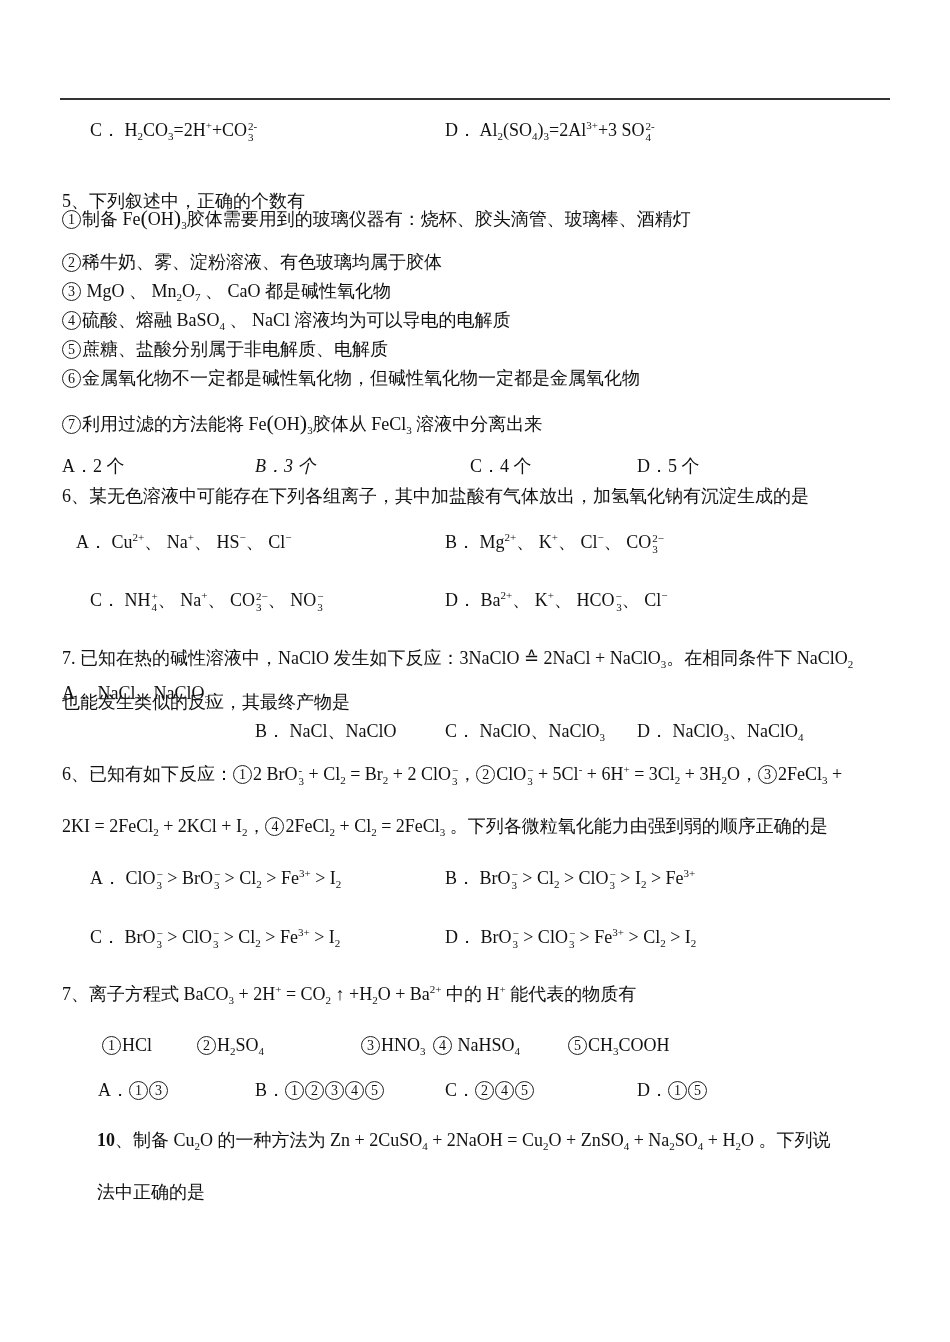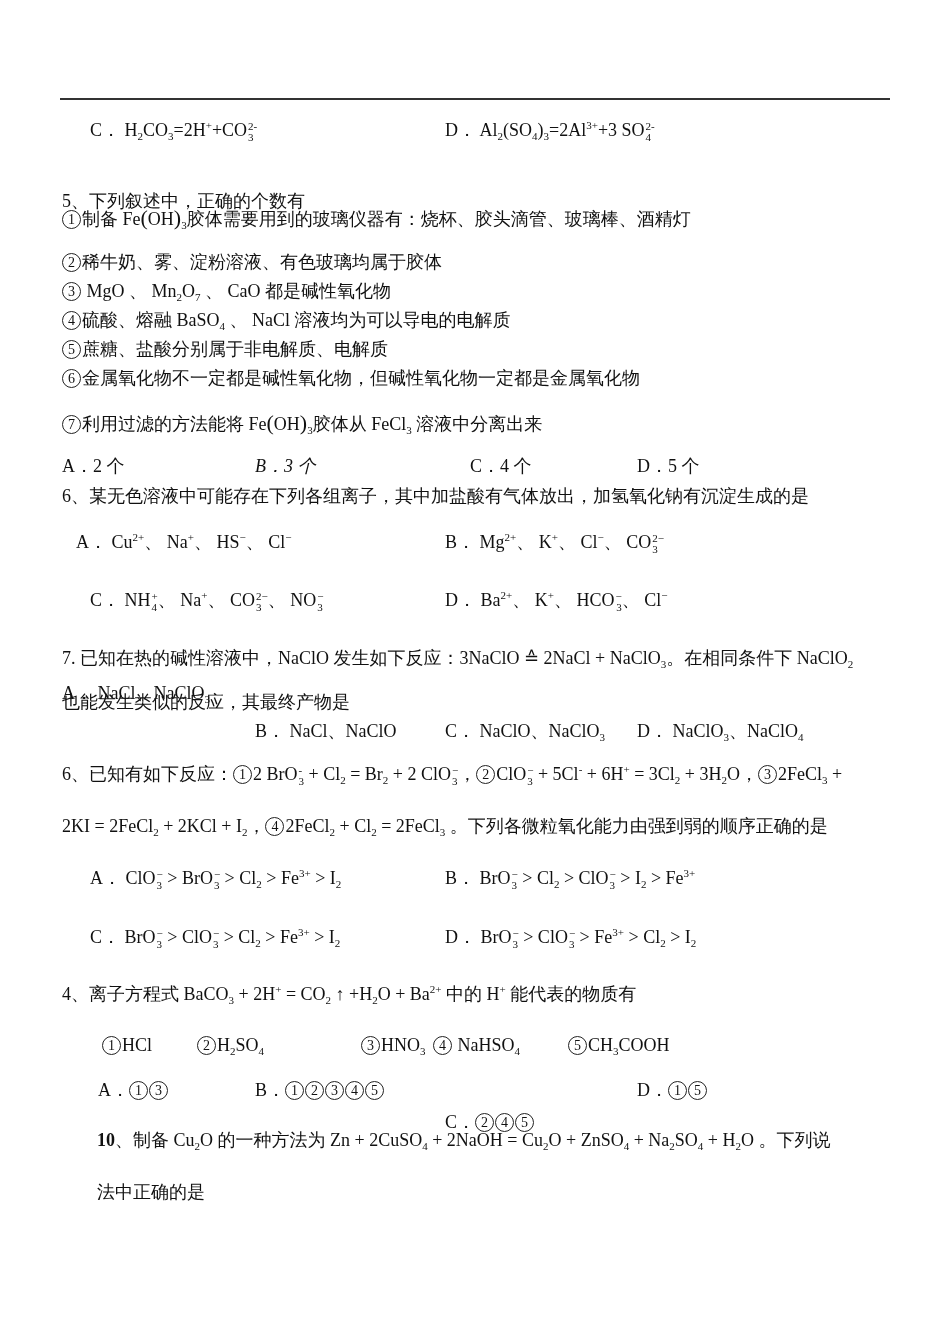--- a/index.html
+++ b/index.html
@@ -161,36 +161,36 @@
   <span>D．</span> BrO<span class="ss">
       <span>−</span>
       <span>3</span>
     </span> &gt; ClO<span class="ss">
       <span>−</span>
       <span>3</span>
     </span> &gt; Fe<sup>3+</sup> &gt; Cl<sub>2</sub> &gt; I<sub>2</sub>
 </div>
 
 <div class="line" style="left:62px; top:994px;">
-  <span>4、离子方程式</span> BaCO<sub>3</sub> + 2H<sup>+</sup> = CO<sub>2</sub> ↑ +H<sub>2</sub>O + Ba<sup>2+</sup> <span>中的</span> H<sup>+</sup> <span>能代表的物质有</span>
+  <span>7、离子方程式</span> BaCO<sub>3</sub> + 2H<sup>+</sup> = CO<sub>2</sub> ↑ +H<sub>2</sub>O + Ba<sup>2+</sup> <span>中的</span> H<sup>+</sup> <span>能代表的物质有</span>
 </div>
 
 <div class="line" style="left:102px; top:1045px;"><span class="circ">1</span><span>HCl</span></div>
 <div class="line" style="left:197px; top:1045px;"><span class="circ">2</span>H<sub>2</sub>SO<sub>4</sub></div>
 <div class="line" style="left:317px; top:1045px;margin-left:44px;"><span class="circ">3</span>HNO<sub>3</sub></div>
 <div class="line" style="left:433px; top:1045px;"><span class="circ">4</span> NaHSO<sub>4</sub></div>
 <div class="line" style="left:568px; top:1045px;"><span class="circ">5</span>CH<sub>3</sub>COOH</div>
 
 <div class="line" style="left:98px; top:1090px;">
   <span>A．</span><span class="circ">1</span><span class="circ">3</span>
 </div>
 <div class="line" style="left:255px; top:1090px;">
   <span>B．</span><span class="circ">1</span><span class="circ">2</span><span class="circ">3</span><span class="circ">4</span><span class="circ">5</span>
 </div>
-<div class="line" style="left:445px; top:1090px;margin-top:32px;">
+<div class="line" style="left:445px; top:1090px;">
   <span>C．</span><span class="circ">2</span><span class="circ">4</span><span class="circ">5</span>
 </div>
 <div class="line" style="left:637px; top:1090px;">
   <span>D．</span><span class="circ">1</span><span class="circ">5</span>
 </div>
 
 <div class="line" style="left:97px; top:1140px;">
   <span class="bold">10</span><span>、制备</span> Cu<sub>2</sub>O <span>的一种方法为</span> Zn + 2CuSO<sub>4</sub> + 2NaOH = Cu<sub>2</sub>O + ZnSO<sub>4</sub> + Na<sub>2</sub>SO<sub>4</sub> + H<sub>2</sub>O <span>。下列说</span>
 </div>
 <div class="line" style="left:97px; top:1192px;">法中正确的是</div>

